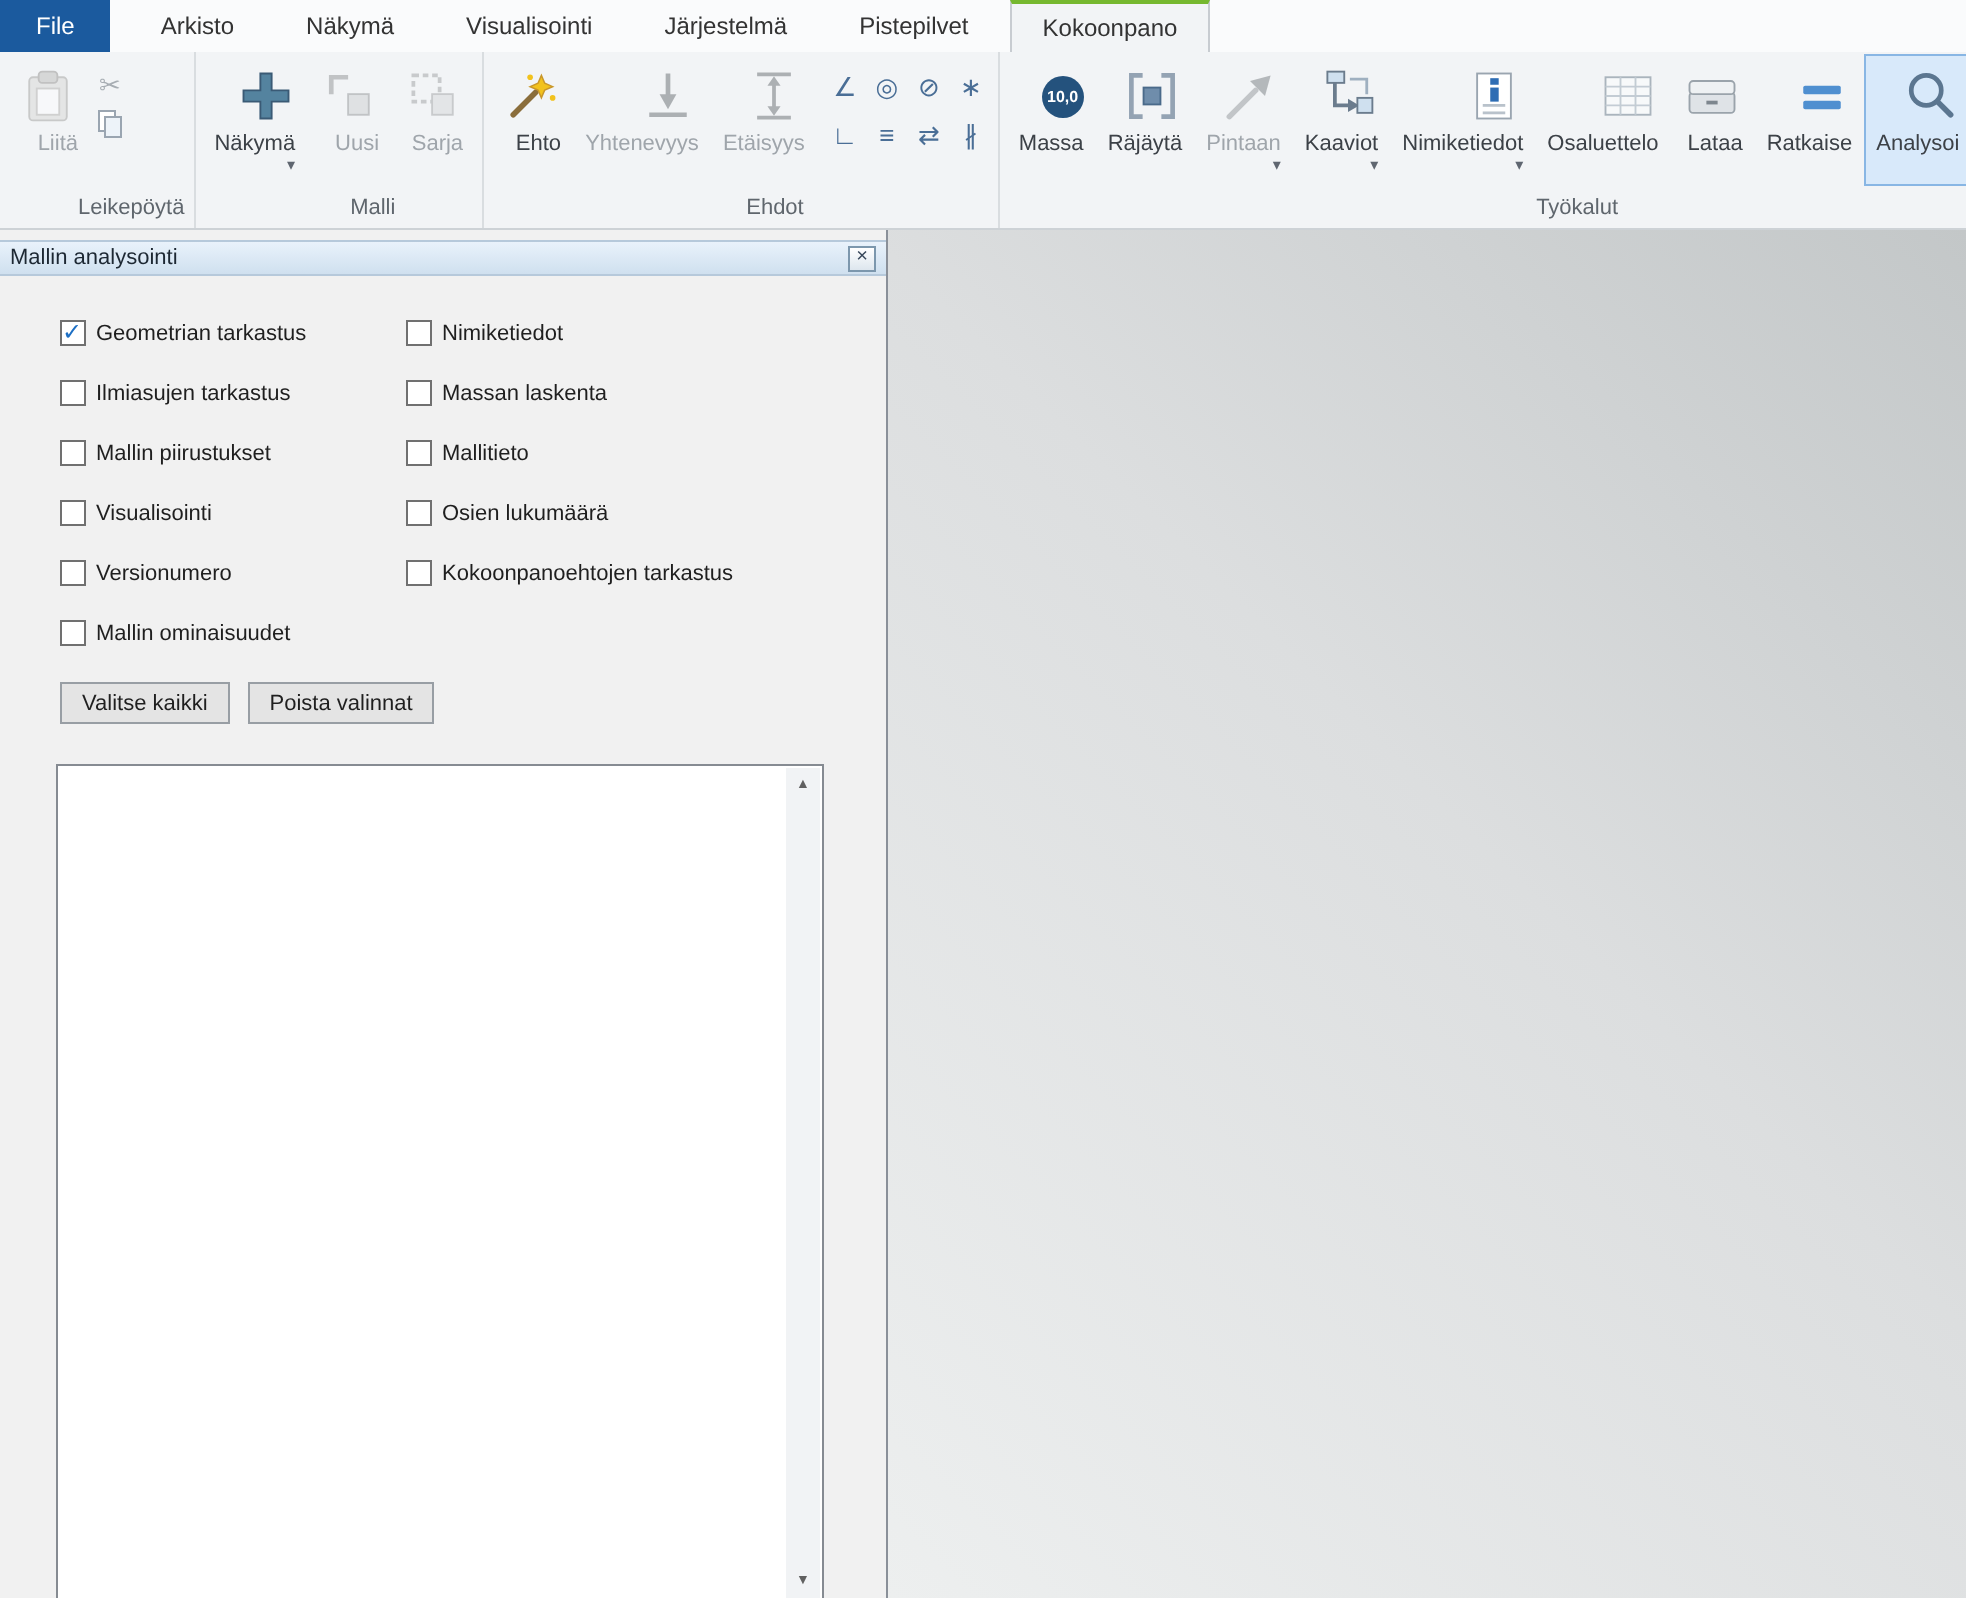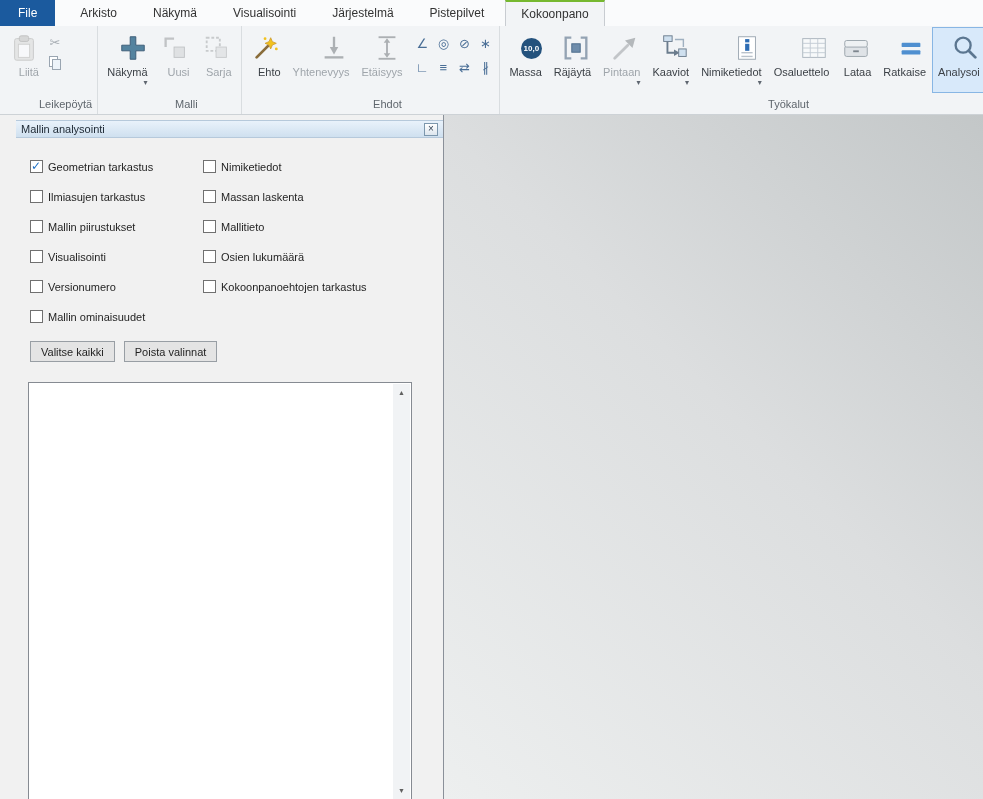--- a/index.html
+++ b/index.html
@@ -32,21 +32,21 @@
   .sbtn svg { width:16px; height:16px; }
   .cgrid { display:grid; grid-template-columns:repeat(4,21px); grid-auto-rows:24px; margin-top:7px; margin-left:4px; }
   .massa-circle { width:21px; height:21px; border-radius:50%; background:#24527d; color:#fff; font-size:8px; font-weight:bold; display:flex; align-items:center; justify-content:center; }
 
   
   .workspace { position:absolute; top:115px; left:0; width:983px; height:684px; display:flex; }
   .viewport { flex:1; background:linear-gradient(225deg,#c3c7c8 0%,#dcdedf 45%,#edefef 100%); }
 
   
   .panel { width:444px; background:#f1f1f1; border-right:1px solid #8a9099; position:relative; }
-  .panel-header { position:absolute; top:5px; left:16px; right:0; height:18px; background:linear-gradient(#e9f2fb,#cfe0ef); border-top:1px solid #b6c9db; border-bottom:1px solid #b6c9db; display:flex; align-items:center; font-size:11px; color:#1d2833; padding:0 5px; }
+  .panel-header { position:absolute; top:5px; left:0; right:0; height:18px; background:linear-gradient(#e9f2fb,#cfe0ef); border-top:1px solid #b6c9db; border-bottom:1px solid #b6c9db; display:flex; align-items:center; font-size:11px; color:#1d2833; padding:0 5px; }
   .panel-title { flex:1; }
   .panel-close { width:14px; height:13px; background:linear-gradient(#ffffff,#dde6ee); border:1px solid #7c97ad; display:flex; align-items:center; justify-content:center; font-size:10px; line-height:1; color:#37475a; cursor:default; }
   .checks { position:absolute; top:45px; left:30px; display:flex; font-size:11px; color:#1f1f1f; }
   .col { display:flex; flex-direction:column; }
   .col.left { width:173px; }
   .cb-row { display:flex; align-items:center; height:13px; margin-bottom:17px; }
   .cb { width:13px; height:13px; background:#fff; border:1px solid #707070; margin-right:5px; position:relative; flex:none; }
   .cb.checked::after { content:"✓"; position:absolute; left:0px; top:-2px; font-size:12px; font-weight:bold; color:#1d6fc4; }
   .btn-row { position:absolute; top:226px; left:30px; display:flex; }
   .win-btn { height:21px; padding:0 10px; background:#e4e4e4; border:1px solid #989ea4; font-size:11px; color:#1f1f1f; margin-right:9px; font-family:inherit; }

